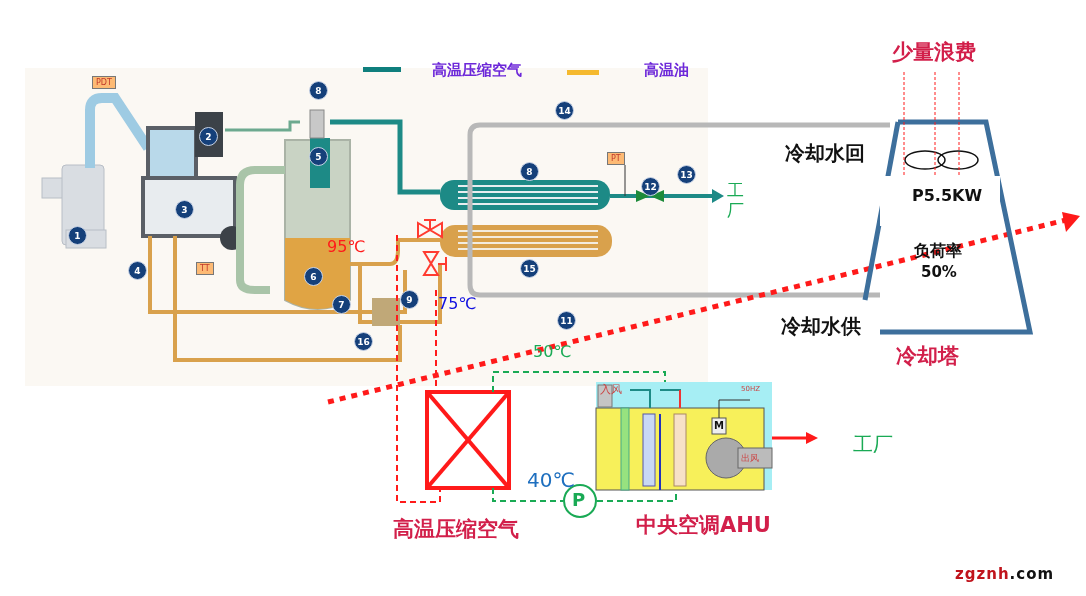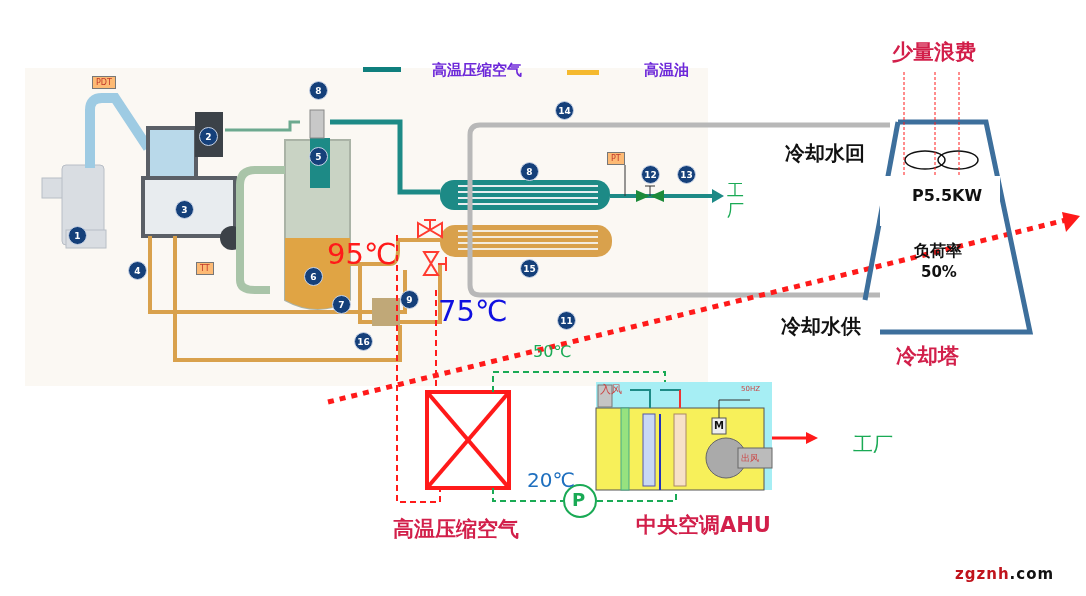--- a/index.html
+++ b/index.html
@@ -1,21 +1,21 @@
 <!DOCTYPE html>
 <html><head>
 <meta charset="utf-8">
 <style>
   html,body{margin:0;padding:0;background:#fff;}
   body{width:1086px;height:596px;position:relative;overflow:hidden;font-family:"DejaVu Sans","Liberation Sans",sans-serif;}
   .abs{position:absolute;}
   .panel{left:25px;top:68px;width:683px;height:318px;background:#fbf8f3;}
   .legend-text{font-size:15px;font-weight:bold;color:#6d28d9;}
   .lbl{font-weight:bold;white-space:nowrap;}
-  .temp{font-size:29px;font-weight:normal;}
+  .temp{font-size:16px;font-weight:normal;}
   .title-red{color:#d21f4a;font-size:21px;}
   .black-lbl{color:#111;font-size:20px;}
   .badge{position:absolute;width:17px;height:17px;border-radius:50%;background:#15407a;color:#fff;font-size:9px;font-weight:bold;display:flex;align-items:center;justify-content:center;border:1px solid #c8d3e6;}
   .tag{position:absolute;background:#fdba74;border:1px solid #777;color:#c0392b;font-size:8px;padding:0 3px;line-height:11px;}
   .factory{color:#1aaa55;font-size:20px;text-align:right;}
   .watermark{font-size:15px;font-weight:bold;letter-spacing:1px;}
   svg{position:absolute;left:0;top:0;}
 </style>
 </head>
 <body>
@@ -145,36 +145,36 @@
 <div class="badge" style="left:199px;top:127px">2</div>
 <div class="badge" style="left:175px;top:200px">3</div>
 <div class="badge" style="left:128px;top:261px">4</div>
 <div class="badge" style="left:309px;top:147px">5</div>
 <div class="badge" style="left:304px;top:267px">6</div>
 <div class="badge" style="left:332px;top:295px">7</div>
 <div class="badge" style="left:309px;top:81px">8</div>
 <div class="badge" style="left:400px;top:290px">9</div>
 <div class="badge" style="left:520px;top:162px">8</div>
 <div class="badge" style="left:557px;top:311px">11</div>
-<div class="badge" style="left:641px;top:165px">12</div>
+<div class="badge" style="left:641px;top:177px">12</div>
 <div class="badge" style="left:677px;top:165px">13</div>
 <div class="badge" style="left:555px;top:101px">14</div>
 <div class="badge" style="left:520px;top:259px">15</div>
 <div class="badge" style="left:354px;top:332px">16</div>
 
 <div class="tag" style="left:92px;top:76px">PDT</div>
 <div class="tag" style="left:196px;top:262px">TT</div>
 <div class="tag" style="left:607px;top:152px">PT</div>
 
 <div class="abs factory" style="left:724px;top:180px;width:20px;line-height:20px;font-size:17px;word-break:break-all;">工厂</div>
 
 <div class="abs lbl temp" style="left:327px;top:237px;color:#ff1a1a">95℃</div>
 <div class="abs lbl temp" style="left:438px;top:294px;color:#1010e0">75℃</div>
 <div class="abs lbl temp" style="left:533px;top:342px;color:#1aaa55;font-size:16px">50℃</div>
-<div class="abs lbl temp" style="left:527px;top:468px;color:#1e6fbf;font-size:20px">20℃</div>
+<div class="abs lbl temp" style="left:527px;top:468px;color:#1e6fbf;font-size:20px">40℃</div>
 
 <div class="abs lbl" style="left:572px;top:489px;color:#1aaa55;font-size:18px">P</div>
 
 <div class="abs lbl title-red" style="left:892px;top:38px">少量浪费</div>
 <div class="abs lbl black-lbl" style="left:785px;top:140px">冷却水回</div>
 <div class="abs lbl black-lbl" style="left:781px;top:313px">冷却水供</div>
 <div class="abs" style="left:880px;top:176px;width:120px;height:50px;background:#fff"></div>
 <div class="abs lbl black-lbl" style="left:912px;top:186px;font-size:16px">P5.5KW</div>
 <div class="abs lbl black-lbl" style="left:914px;top:241px;font-size:16px">负荷率</div>
 <div class="abs lbl black-lbl" style="left:921px;top:263px;font-size:15px">50%</div>

